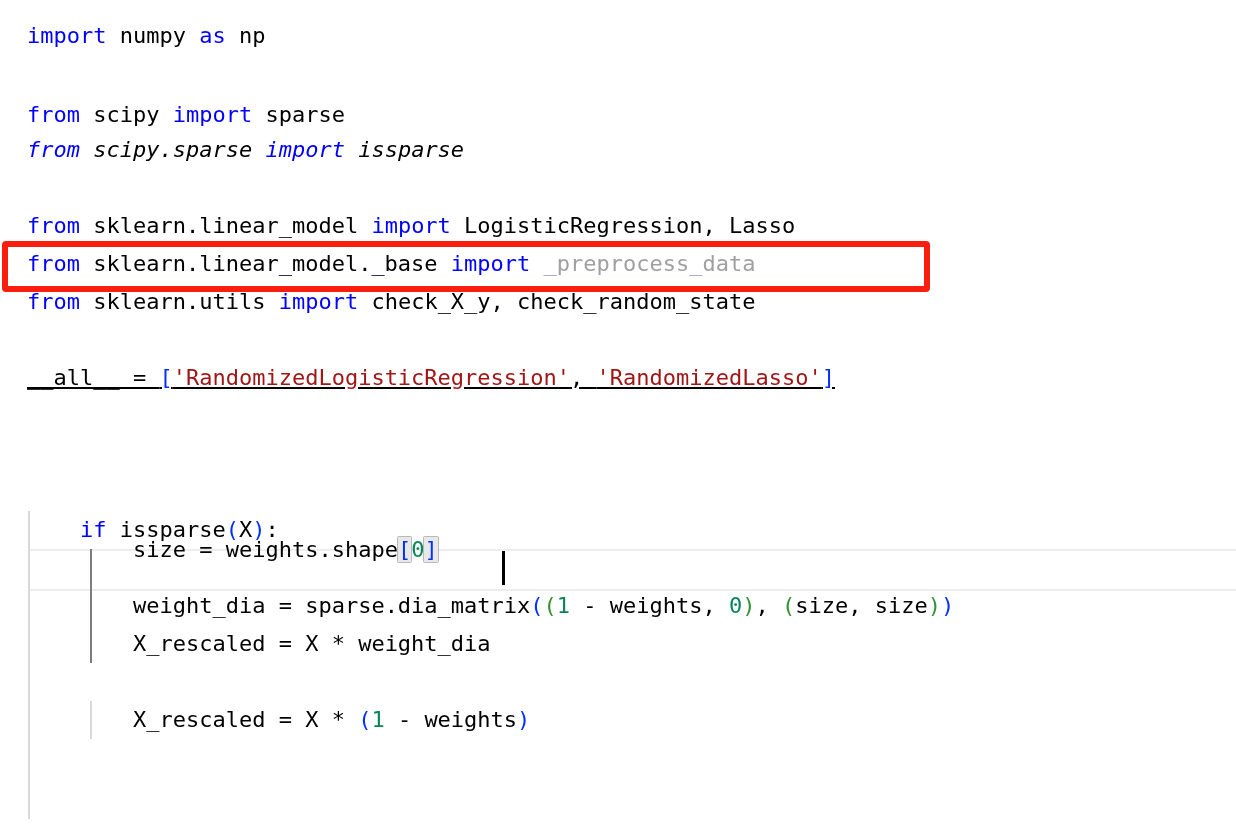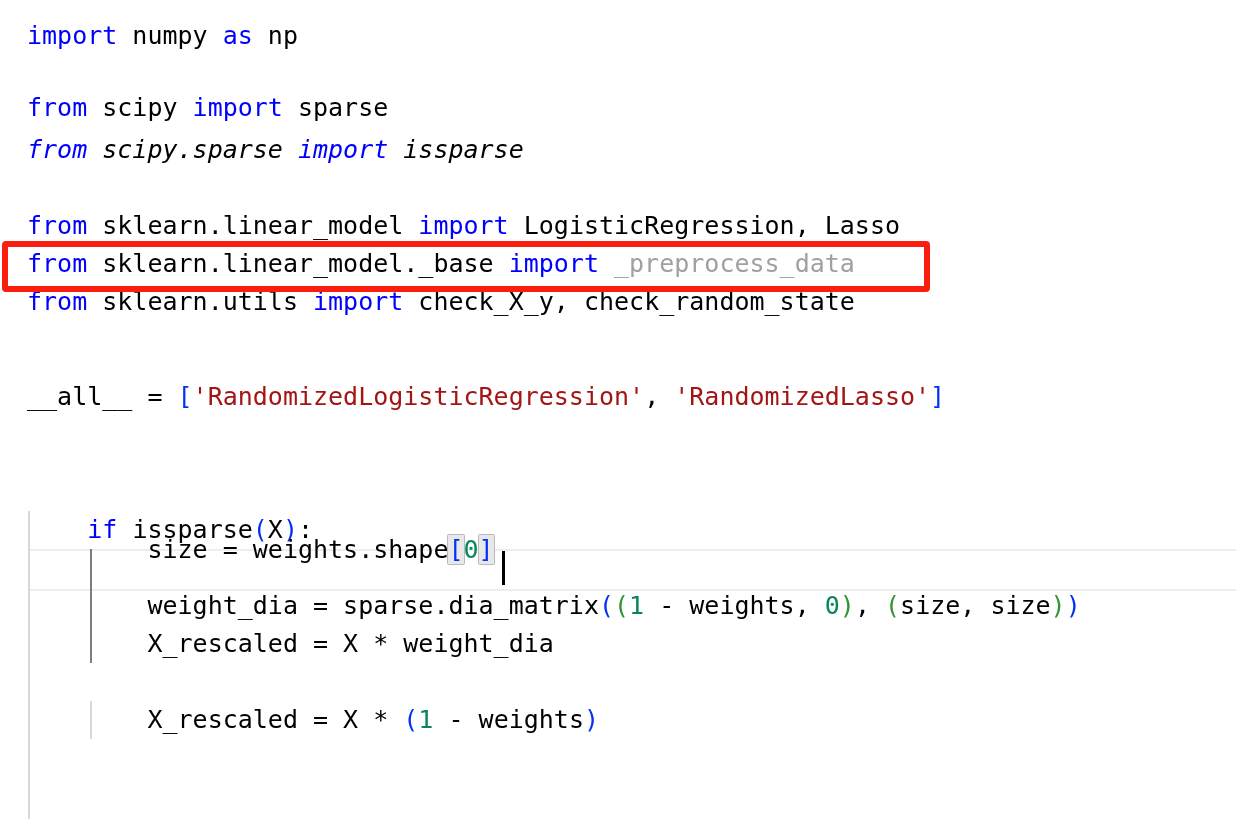--- a/index.html
+++ b/index.html
@@ -29,21 +29,21 @@
     top: 0;
     width: 1236px;
     height: 830px;
   }
 
   .line {
     position: absolute;
     left: 27px;
     height: 38px;
     line-height: 38px;
-    font-size: 25px;
+    font-size: 22px;
     letter-spacing: 0px;
     white-space: pre;
     color: #000000;
     font-family: "DejaVu Sans Mono", "Liberation Mono", monospace;
   }
 
   
   .kw      { color: #0000ff; }
   .plain   { color: #000000; }
   .str     { color: #a31515; }
@@ -106,31 +106,31 @@
   <div class="current-line" style="top: 549px;"></div>
 
   <div class="indent-guide" style="left: 28px; top: 511px; height: 308px;"></div>
   <div class="indent-guide active" style="left: 90px; top: 549px; height: 114px;"></div>
   <div class="indent-guide" style="left: 90px; top: 701px; height: 38px;"></div>
 
   <div class="code-surface">
 
     <div class="line" style="top: 17px;"><span class="kw">import</span><span class="plain"> numpy </span><span class="kw">as</span><span class="plain"> np</span></div>
 
-    <div class="line" style="top: 89px; text-align: center;"><span class="kw">from</span><span class="plain"> scipy </span><span class="kw">import</span><span class="plain"> sparse</span></div>
+    <div class="line" style="top: 96px; text-align: center;"><span class="kw">from</span><span class="plain"> scipy </span><span class="kw">import</span><span class="plain"> sparse</span></div>
 
     <div class="line" style="top: 131px; font-style: italic;"><span class="kw">from</span><span class="plain"> scipy.sparse </span><span class="kw">import</span><span class="plain"> issparse</span></div>
 
     <div class="line" style="top: 207px;"><span class="kw">from</span><span class="plain"> sklearn.linear_model </span><span class="kw">import</span><span class="plain"> LogisticRegression, Lasso</span></div>
 
     <div class="line" style="top: 245px;"><span class="kw">from</span><span class="plain"> sklearn.linear_model._base </span><span class="kw">import</span><span class="faded"> _preprocess_data</span></div>
 
     <div class="line" style="top: 283px;"><span class="kw">from</span><span class="plain"> sklearn.utils </span><span class="kw">import</span><span class="plain"> check_X_y, check_random_state</span></div>
 
-    <div class="line" style="top: 378px;"><span class="plain">__all__ = </span><span class="br-blue">[</span><span class="str">'RandomizedLogisticRegression'</span><span class="plain">, </span><span class="str">'RandomizedLasso'</span><span class="br-blue">]</span></div>
+    <div class="line" style="top: 359px; text-decoration: underline;"><span class="plain">__all__ = </span><span class="br-blue">[</span><span class="str">'RandomizedLogisticRegression'</span><span class="plain">, </span><span class="str">'RandomizedLasso'</span><span class="br-blue">]</span></div>
 
 
     <div class="line" style="top: 511px;"><span class="plain">    </span><span class="kw">if</span><span class="plain"> issparse</span><span class="br-blue">(</span><span class="plain">X</span><span class="br-blue">)</span><span class="plain">:</span></div>
 
     <div class="line" style="top: 531px;"><span class="plain">        </span><span class="plain">size = weights.shape</span><span class="br-blue brmatch">[</span><span class="num">0</span><span class="br-blue brmatch">]</span></div>
 
     <div class="caret" style="left: 502px; top: 551px; height: 34px;"></div>
 
     <div class="line" style="top: 587px;"><span class="plain">        </span><span class="plain">weight_dia = sparse.dia_matrix</span><span class="br-blue">(</span><span class="br-green">(</span><span class="num">1</span><span class="plain"> - weights, </span><span class="num">0</span><span class="br-green">)</span><span class="plain">, </span><span class="br-green">(</span><span class="plain">size, size</span><span class="br-green">)</span><span class="br-blue">)</span></div>
 

